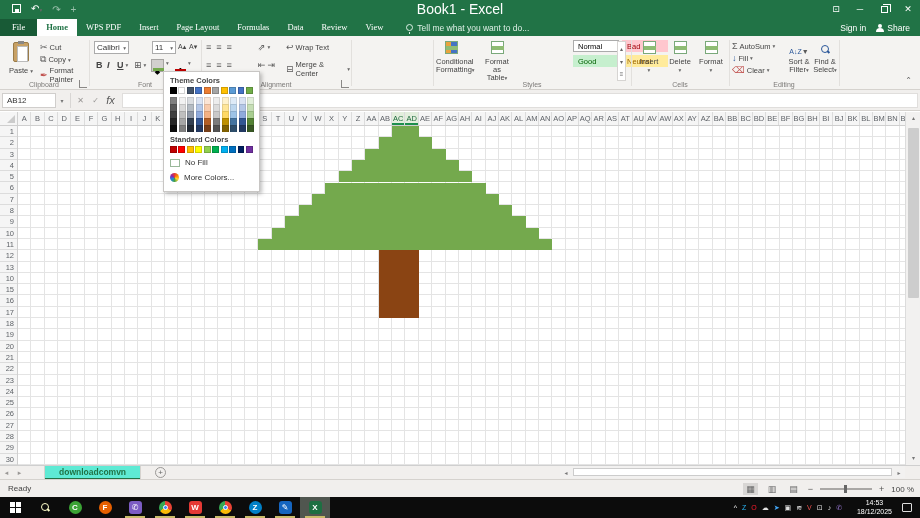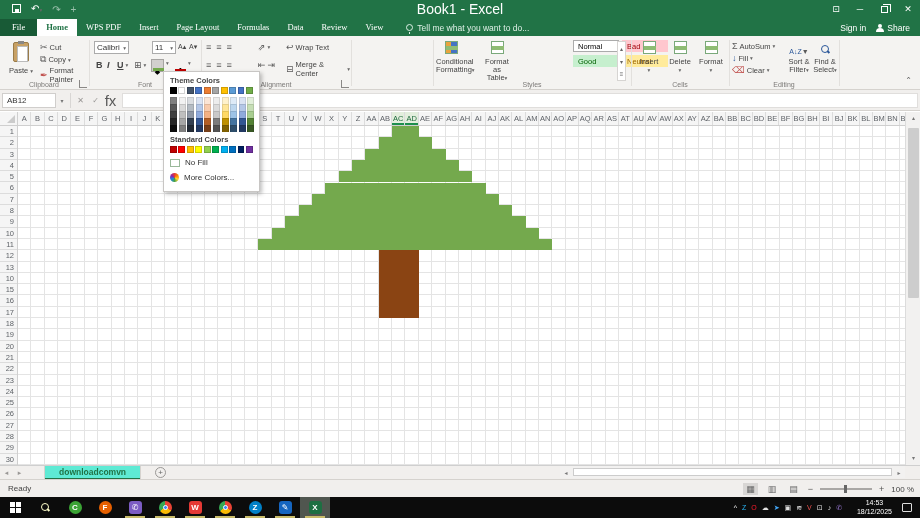--- a/index.html
+++ b/index.html
@@ -71,21 +71,21 @@
   .pdfbadge{display:inline-block;background:#E23C39;color:#fff;font-size:6px;padding:1px 2px;border-radius:2px;font-weight:bold;}
   .signpen{display:inline-block;width:11px;height:11px;border:1px solid #b09a7a;background:#F7EFE2;transform:rotate(-12deg);position:relative;}
   .signpen::after{content:"✎";position:absolute;font-size:8px;color:#C0504D;left:1px;top:-1px;}
   #ribbon-collapse{position:absolute;right:8px;bottom:4px;font-size:8px;color:#666;}
 
   
   #formulabar{position:absolute;left:0;top:90px;width:920px;height:21px;background:#F1EFED;border-bottom:1px solid #D5D2CE;display:flex;align-items:center;}
   #namebox{width:54px;height:15px;background:#fff;border:1px solid #D0CECC;font-size:8px;color:#333;line-height:14px;padding-left:4px;margin-left:2px;}
   #namebox-caret{width:12px;text-align:center;font-size:6px;color:#777;}
   .fbtn{width:15px;text-align:center;font-size:8px;color:#9a9896;}
-  #fx-btn{color:#5a5a5a;font-size:15px;}
+  #fx-btn{font-style:italic;color:#5a5a5a;font-size:11px;}
   #formula-input{flex:1;height:15px;background:#fff;border:1px solid #E0DEDC;margin:0 2px 0 4px;}
   .fsep{width:1px;height:15px;background:#D8D6D4;margin:0 2px;}
 
   
   #sheet{position:absolute;left:0;top:111px;width:920px;height:354px;background:#fff;}
   #corner{position:absolute;left:0;top:1px;width:18px;height:14px;background:#F5F5F5;border-right:1px solid #CFCFCF;border-bottom:1px solid #CFCFCF;}
   #corner::after{content:"";position:absolute;right:2px;bottom:2px;border-left:8px solid transparent;border-bottom:8px solid #CBCBCB;}
   #colheaders{position:absolute;left:18px;top:1px;width:887px;height:14px;display:flex;overflow:hidden;background:#F5F5F5;border-bottom:1px solid #CFCFCF;}
   .colh{flex:0 0 13.36px;width:13.36px;font-size:7.5px;color:#5f6368;text-align:center;line-height:14px;border-right:1px solid #DCDCDC;}
   .colh.sel{background:#E3EEDD;color:#1E6B3C;box-shadow:inset 0 -2px 0 #1E8F4E;}

